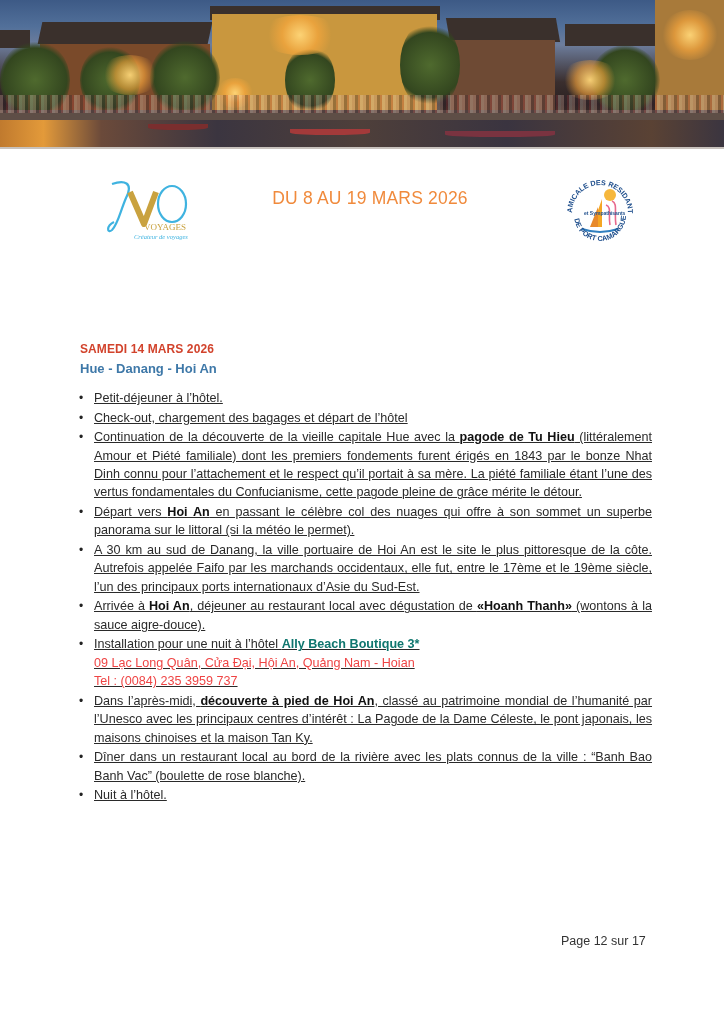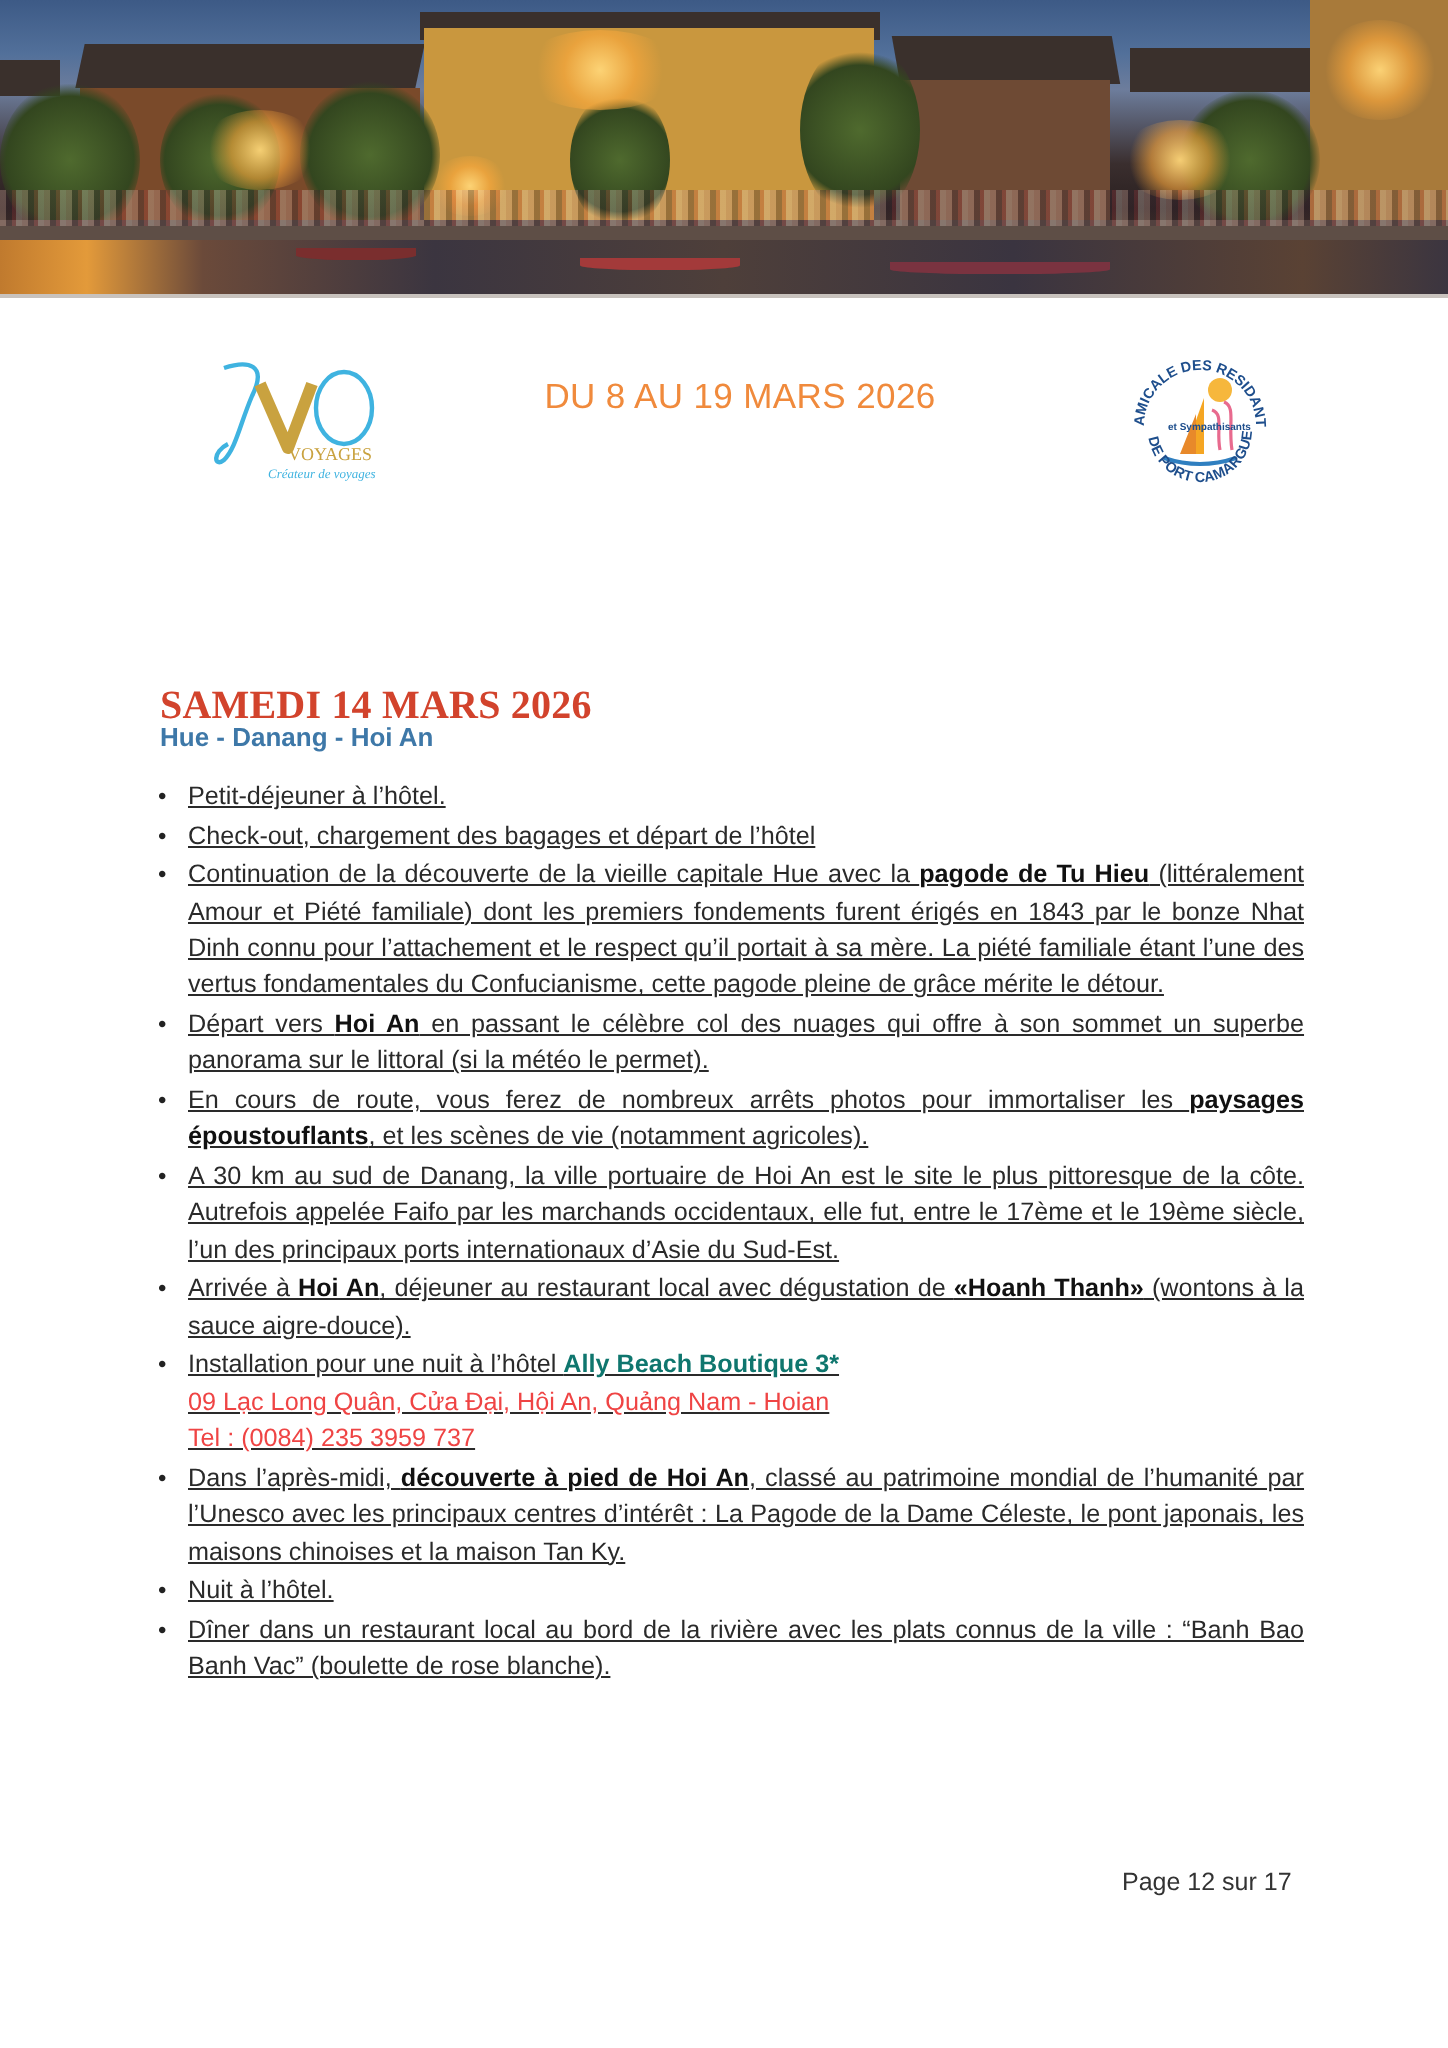--- a/index.html
+++ b/index.html
@@ -22,21 +22,21 @@
   .hero .bottomline { position: absolute; left: 0; top: 147px; width: 724px; height: 2px; background: #c8c2bd; }
 
   
   .logo-left { position: absolute; left: 104px; top: 178px; width: 90px; height: 64px; }
   .logo-right { position: absolute; left: 562px; top: 173px; width: 76px; height: 76px; }
   .title-block { position: absolute; left: 210px; top: 184px; width: 320px; text-align: center; }
   .title-1 { font-family: "Liberation Sans", sans-serif; font-weight: bold; font-size: 17.5px; color: #3a6f98; letter-spacing: 0.2px; line-height: 22px; }
   .title-2 { font-family: "Liberation Sans", sans-serif; font-weight: normal; font-size: 17.5px; color: #f08a3c; letter-spacing: 0.2px; line-height: 24px; margin-top: 2px; }
 
   
-  .day-title { position: absolute; left: 80px; top: 342px; font-family: Liberation Serif, serif; font-weight: bold; font-size: 20px; color: #d2432c; letter-spacing: 0.1px; }
+  .day-title { position: absolute; left: 80px; top: 342px; font-family: Liberation Sans, sans-serif; font-weight: bold; font-size: 12px; color: #d2432c; letter-spacing: 0.1px; }
   .day-route { position: absolute; left: 80px; top: 361px; font-family: "Liberation Sans", sans-serif; font-weight: bold; font-size: 13px; color: #3e78a8; }
 
   
   .items { position: absolute; left: 78px; top: 389px; width: 574px; margin: 0; padding: 0; list-style: none;
            font-family: "Liberation Sans", sans-serif; font-size: 12.6px; line-height: 18.4px; color: #2a2a2a; text-decoration: underline; }
   .items li { position: relative; padding-left: 16px; text-align: justify; margin: 0 0 1.2px 0; }
   .items li::before { content: "\2022"; position: absolute; left: 1px; top: 0; font-size: 12px; color: #222; }
   .items b { font-weight: bold; color: #111; }
   .hotel-name { color: #0f766e; font-weight: bold; margin-top: 26px; }
   .hotel-line { color: #ef4444; display: block; text-align: left; }
@@ -110,22 +110,21 @@
 </div>
 
 <div class="day-title">SAMEDI 14 MARS 2026</div>
 <div class="day-route">Hue - Danang - Hoi An</div>
 
 <ul class="items" id="items">
     <li><span>Petit-déjeuner à l’hôtel.</span></li>
     <li><span>Check-out, chargement des bagages et départ de l’hôtel</span></li>
     <li><span>Continuation de la découverte de la vieille capitale Hue avec la </span><b>pagode de Tu Hieu</b><span> (littéralement Amour et Piété familiale) dont les premiers fondements furent érigés en 1843 par le bonze Nhat Dinh connu pour l’attachement et le respect qu’il portait à sa mère. La piété familiale étant l’une des vertus fondamentales du Confucianisme, cette pagode pleine de grâce mérite le détour.</span></li>
     <li><span>Départ vers </span><b>Hoi An</b><span> en passant le célèbre col des nuages qui offre à son sommet un superbe panorama sur le littoral (si la météo le permet).</span></li>
-    <li><span>En cours de route, vous ferez de nombreux arrêts photos pour immortaliser les </span><b>paysages époustouflants</b><span>, et les scènes de vie (notamment agricoles).</span></li>
     <li><span>A 30 km au sud de Danang, la ville portuaire de Hoi An est le site le plus pittoresque de la côte. Autrefois appelée Faifo par les marchands occidentaux, elle fut, entre le 17ème et le 19ème siècle, l’un des principaux ports internationaux d’Asie du Sud-Est.</span></li>
     <li><span>Arrivée à </span><b>Hoi An</b><span>, déjeuner au restaurant local avec dégustation de </span><b>«Hoanh Thanh»</b><span> (wontons à la sauce aigre-douce).</span></li>
     <li><span>Installation pour une nuit à l’hôtel </span><span class="hotel-name">Ally Beach Boutique 3*</span><span class="hotel-line">09 Lạc Long Quân, Cửa Đại, Hội An, Quảng Nam - Hoian</span><span class="hotel-line">Tel : (0084) 235 3959 737</span></li>
     <li><span>Dans l’après-midi, </span><b>découverte à pied de Hoi An</b><span>, classé au patrimoine mondial de l’humanité par l’Unesco avec les principaux centres d’intérêt : La Pagode de la Dame Céleste, le pont japonais, les maisons chinoises et la maison Tan Ky.</span></li>
+    <li><span>Dîner dans un restaurant local au bord de la rivière avec les plats connus de la ville : “Banh Bao Banh Vac” (boulette de rose blanche).</span></li>
     <li><span>Nuit à l’hôtel.</span></li>
-    <li><span>Dîner dans un restaurant local au bord de la rivière avec les plats connus de la ville : “Banh Bao Banh Vac” (boulette de rose blanche).</span></li>
   </ul>
 
 <div class="footer">Page 12 sur 17</div>
 
 </body></html>

